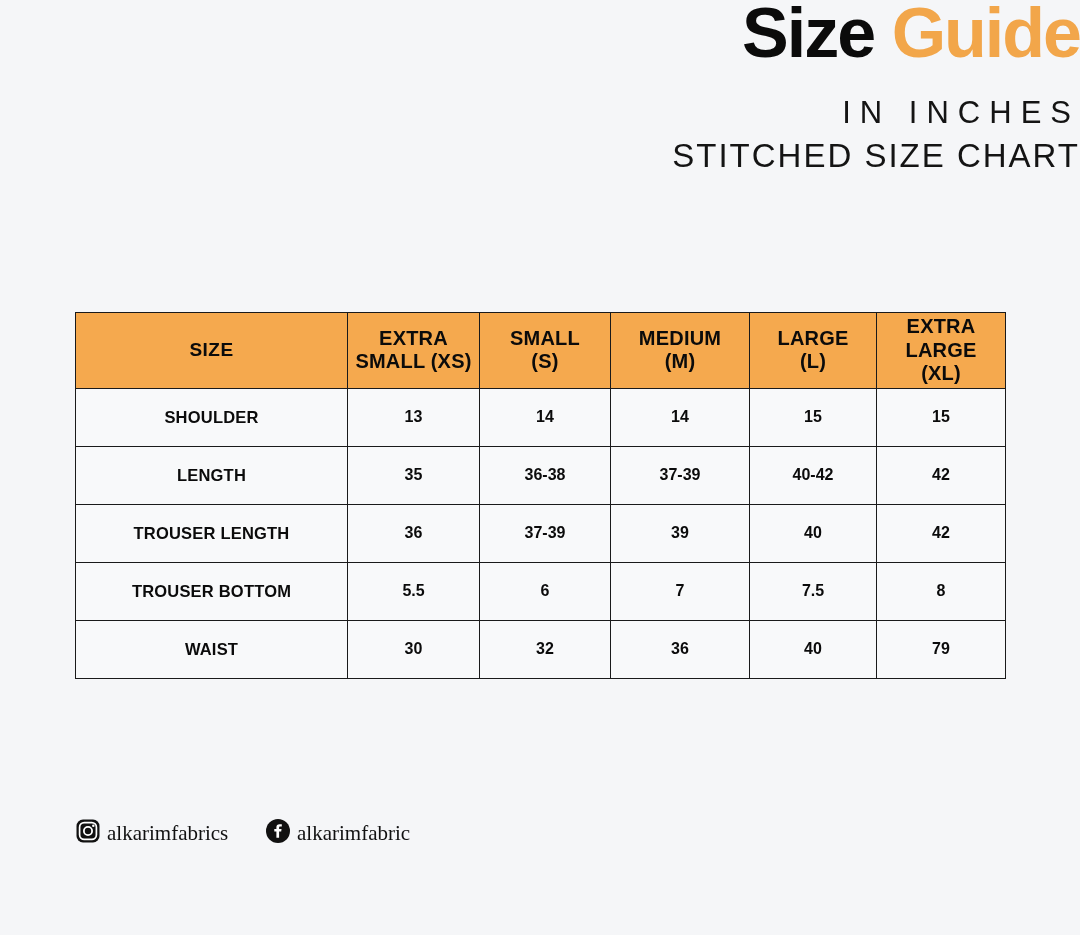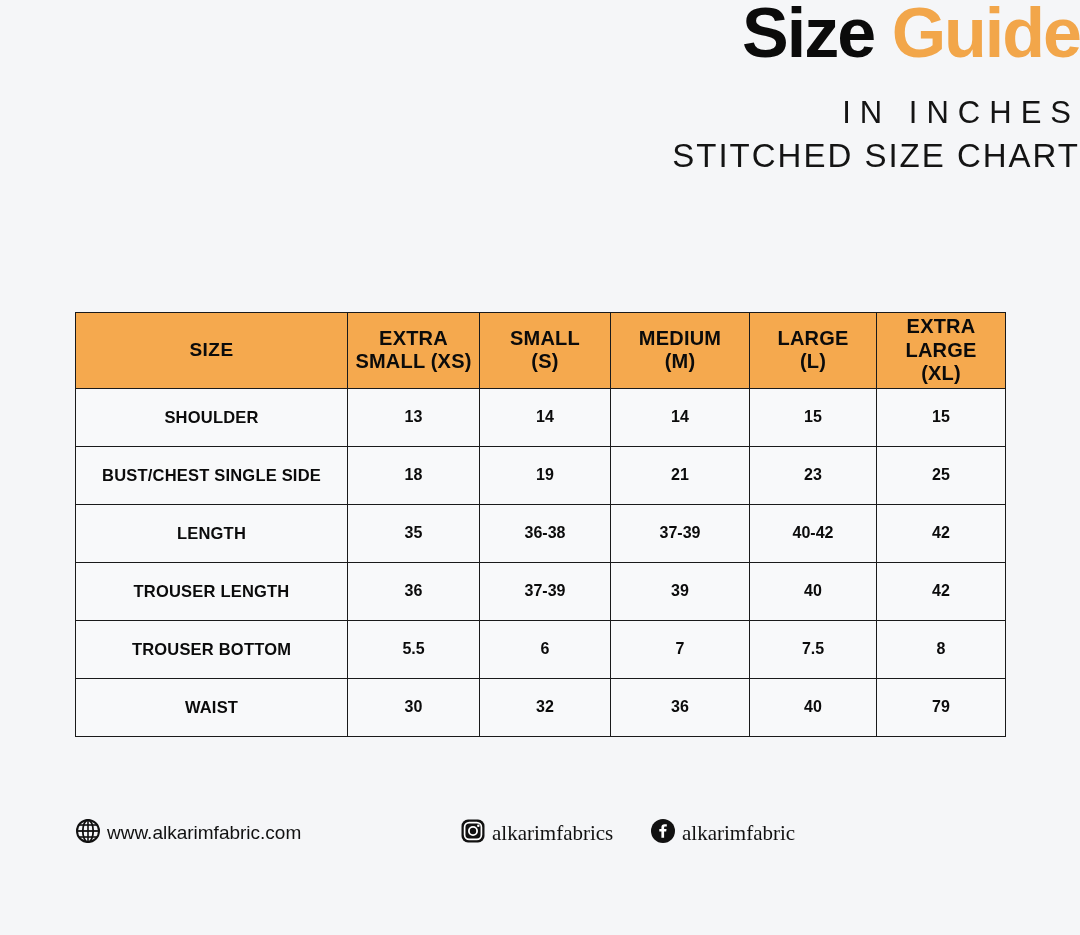--- a/index.html
+++ b/index.html
@@ -126,28 +126,20 @@
       <tbody id="table-body">
           <tr>
             <td class="rowlabel">SHOULDER</td>
             <td class="val">13</td>
             <td class="val">14</td>
             <td class="val">14</td>
             <td class="val">15</td>
             <td class="val">15</td>
           </tr>
           <tr>
-            <td class="rowlabel">BUST/CHEST SINGLE SIDE</td>
-            <td class="val">18</td>
-            <td class="val">19</td>
-            <td class="val">21</td>
-            <td class="val">23</td>
-            <td class="val">25</td>
-          </tr>
-          <tr>
             <td class="rowlabel">LENGTH</td>
             <td class="val">35</td>
             <td class="val">36-38</td>
             <td class="val">37-39</td>
             <td class="val">40-42</td>
             <td class="val">42</td>
           </tr>
           <tr>
             <td class="rowlabel">TROUSER LENGTH</td>
             <td class="val">36</td>
@@ -171,33 +163,20 @@
             <td class="val">36</td>
             <td class="val">40</td>
             <td class="val">79</td>
           </tr>
         </tbody>
     </table>
   </div>
 
   <div class="footer">
 
-    <div class="fitem web">
-      <span class="ficon">
-        <svg width="26" height="26" viewBox="0 0 26 26">
-          <circle cx="13" cy="13" r="11" fill="none" stroke="#111" stroke-width="2"></circle>
-          <ellipse cx="13" cy="13" rx="5.2" ry="11" fill="none" stroke="#111" stroke-width="1.8"></ellipse>
-          <line x1="2" y1="13" x2="24" y2="13" stroke="#111" stroke-width="1.8"></line>
-          <line x1="4.2" y1="7" x2="21.8" y2="7" stroke="#111" stroke-width="1.6"></line>
-          <line x1="4.2" y1="19" x2="21.8" y2="19" stroke="#111" stroke-width="1.6"></line>
-          <line x1="13" y1="2" x2="13" y2="24" stroke="#111" stroke-width="1.6"></line>
-        </svg>
-      </span>
-      <span class="ftext">www.alkarimfabric.com</span>
-    </div>
 
     <div class="fitem ig">
       <span class="ficon">
         <svg width="26" height="26" viewBox="0 0 26 26">
           <rect x="1.5" y="1.5" width="23" height="23" rx="6.5" fill="#111"></rect>
           <rect x="4.6" y="4.6" width="16.8" height="16.8" rx="4.6" fill="none" stroke="#fff" stroke-width="1.7"></rect>
           <circle cx="13" cy="13" r="4.1" fill="none" stroke="#fff" stroke-width="1.8"></circle>
           <circle cx="18.3" cy="7.8" r="1.25" fill="#fff"></circle>
         </svg>
       </span>

